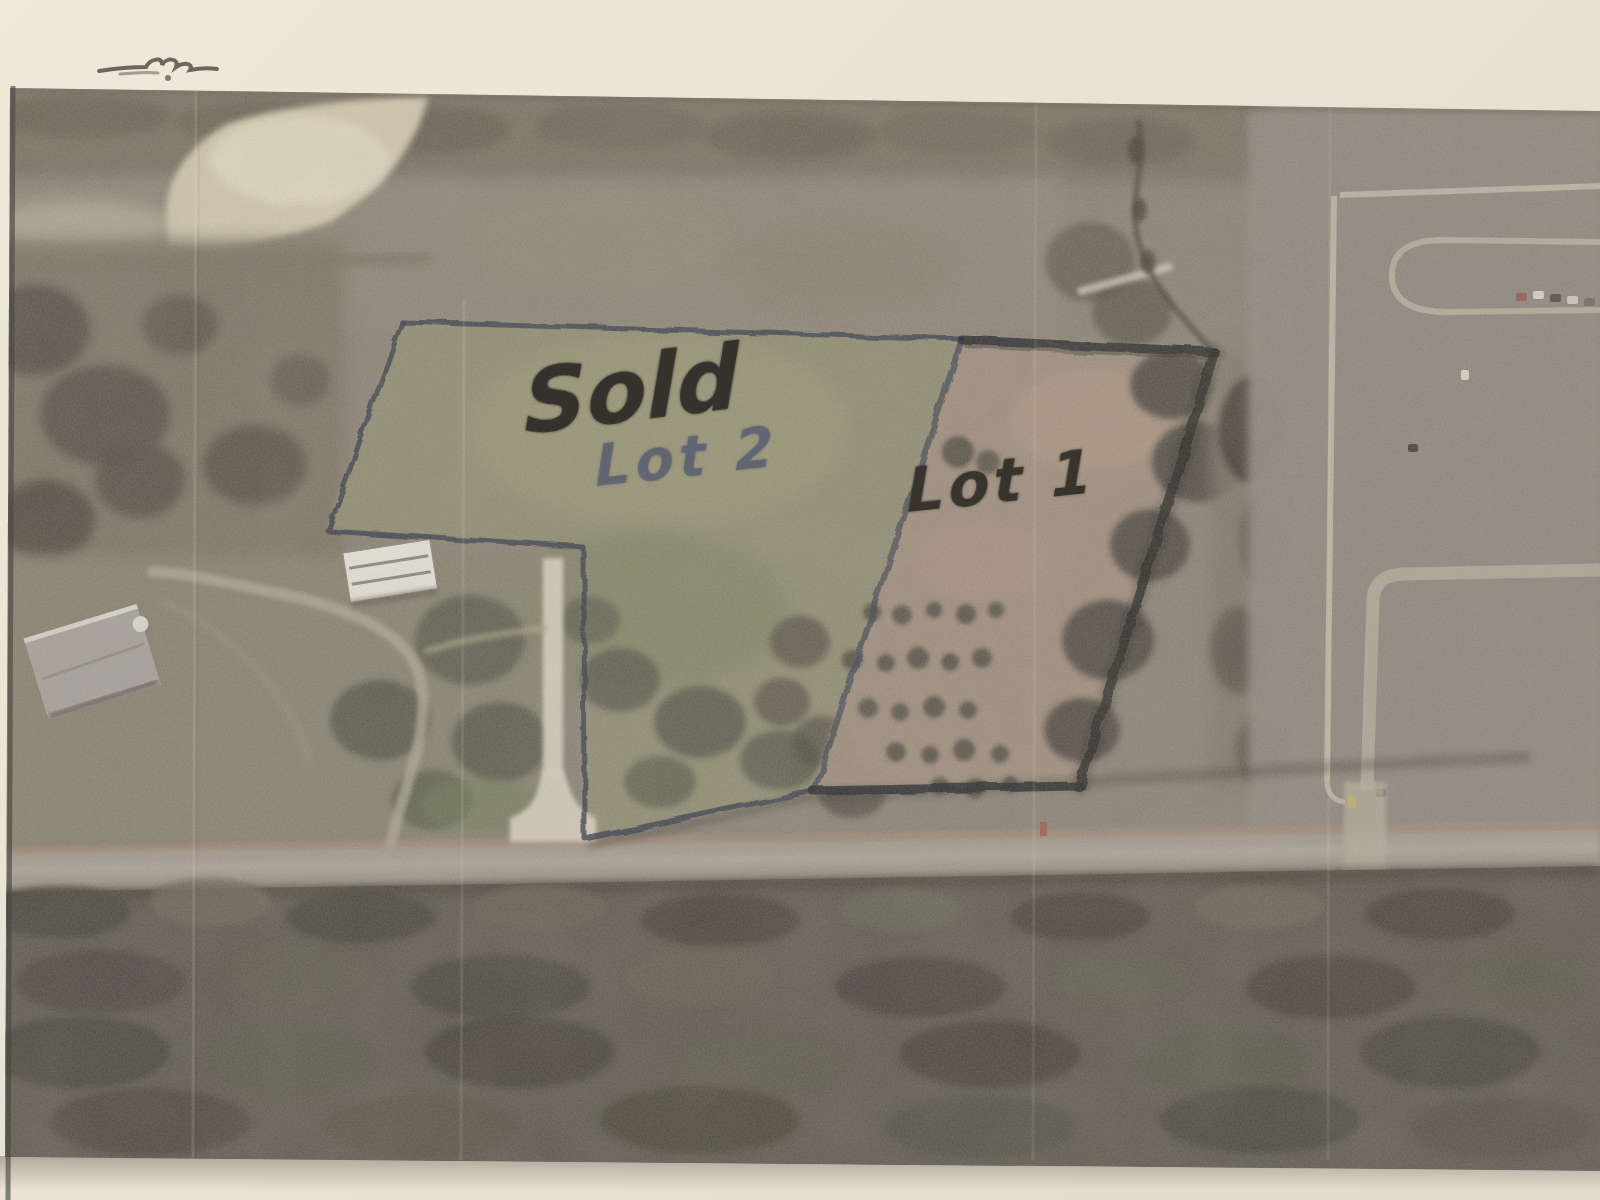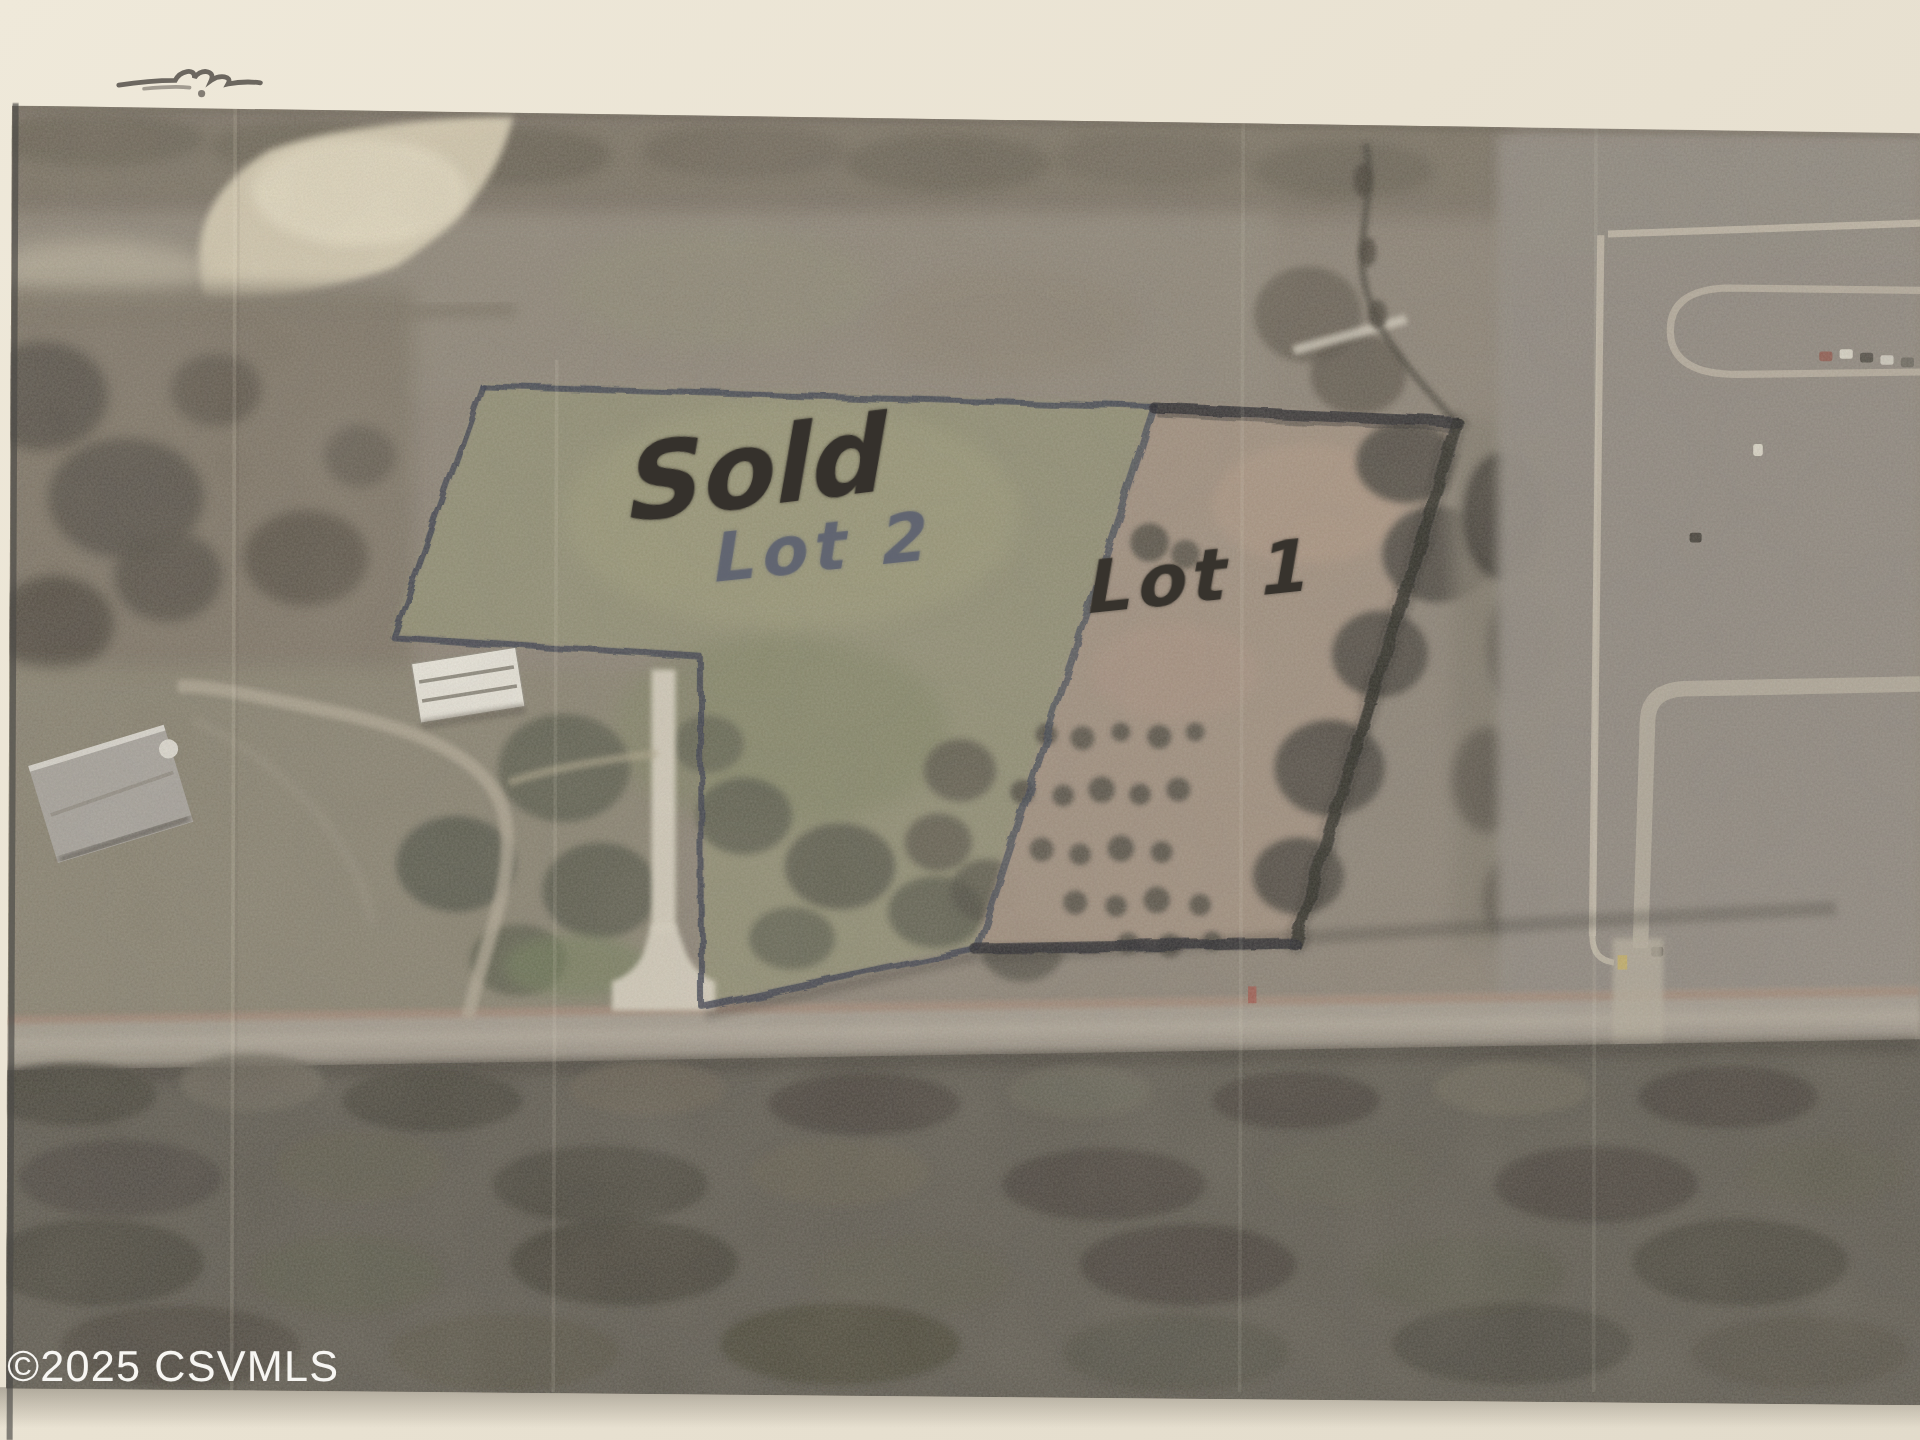--- a/index.html
+++ b/index.html
@@ -316,15 +316,14 @@
 
     <path d="M10,90 L1600,113" stroke="#6b6458" stroke-width="3" opacity="0.5" filter="url(#b2)"></path>
   </g>
 
   <path d="M13,86 L8,1200" stroke="#4a4945" stroke-width="5" opacity="0.65"></path>
 </svg>
 
 <div class="anno sold">Sold</div>
 <div class="anno lot2">Lot 2</div>
 <div class="anno lot1">Lot 1</div>
-<div class="watermark">©2025 CSVMLS</div>
 
 </div>
 
 </body></html>

